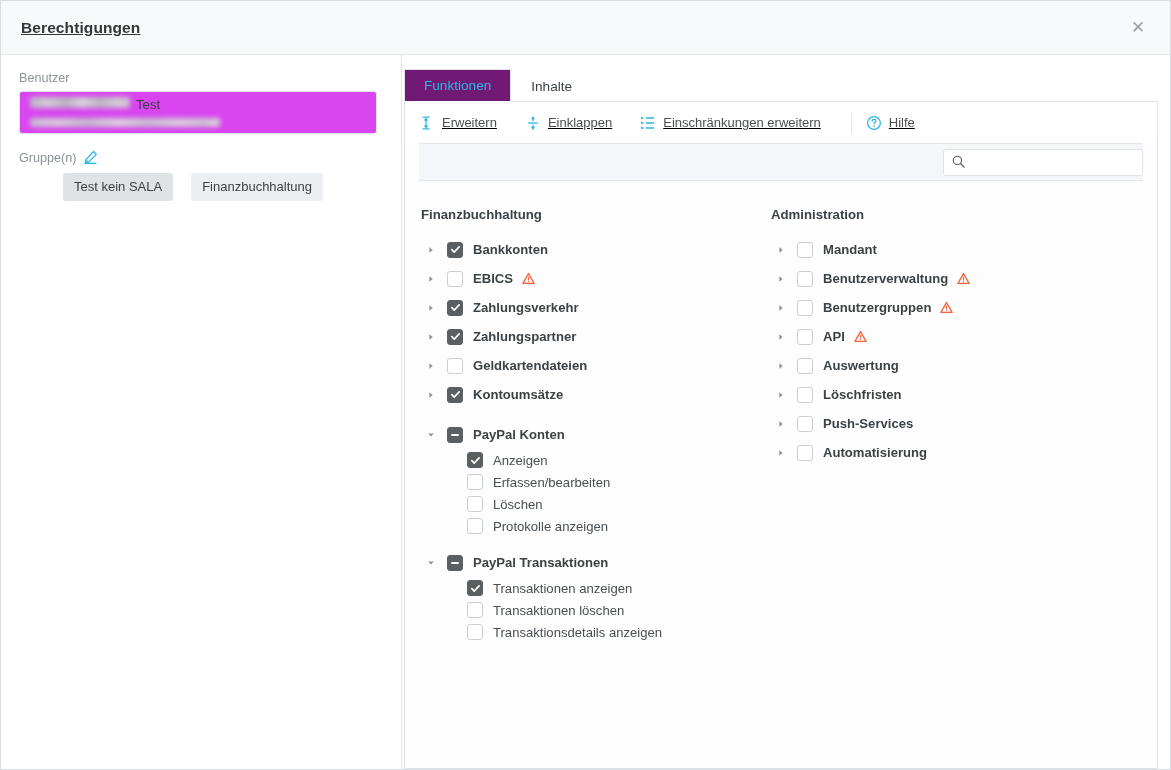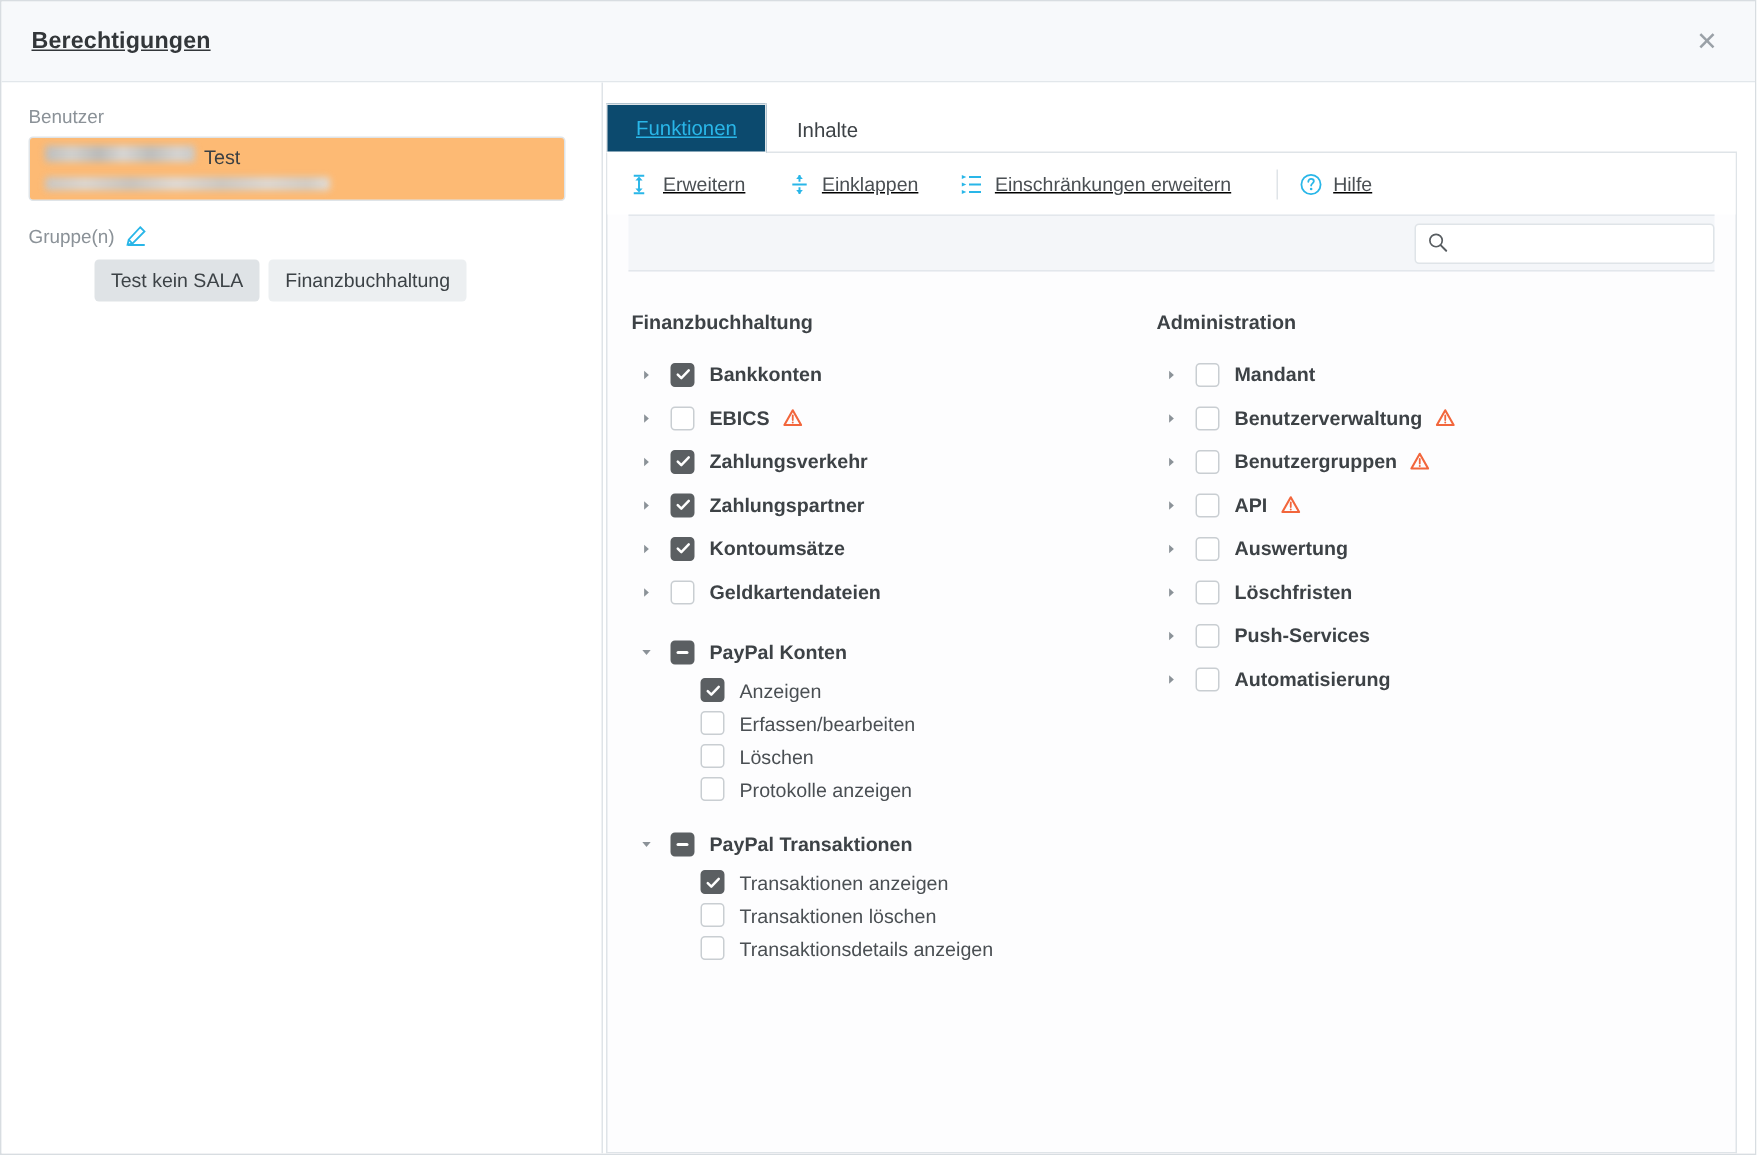--- a/index.html
+++ b/index.html
@@ -46,21 +46,21 @@
     width: 401px; flex: 0 0 401px;
     border-right: 1px solid #dfe4e8;
     background: #ffffff;
     padding: 16px 24px 0 18px;
   }
   .field-label {
     font-size: 12.6px; color: #8b9298; margin-bottom: 6px;
   }
   .user-box {
     border: 1px solid #dfe4e8; border-radius: 3px;
-    background: #fdba74; height: 43px;
+    background: #d946ef; height: 43px;
     padding: 5px 10px 0 10px;
     overflow: hidden;
   }
   .user-line1 { display: flex; align-items: baseline; gap: 6px; }
   .blurname {
     display: inline-block; width: 100px; height: 11px;
     background: linear-gradient(90deg,#b9bdc0 0%, #cfd2d4 18%, #b6babd 36%, #d6d8da 52%, #b9bdc0 70%, #d3d5d7 88%, #c6c9cb 100%);
     filter: blur(2.6px); border-radius: 2px; opacity: .95;
     transform: translateY(-1px);
   }
@@ -69,21 +69,21 @@
     display: block; width: 190px; height: 9px; margin-top: 6px;
     background: linear-gradient(90deg,#c3c7ca 0%, #d7d9db 14%, #c0c4c7 30%, #dcdee0 46%, #c5c9cc 62%, #d9dbdd 78%, #cbcecf 92%, #dfe1e2 100%);
     filter: blur(2.4px); border-radius: 2px; opacity: .9;
   }
   .group-head {
     display: flex; align-items: center; gap: 7px;
     margin: 16px 0 8px 0;
   }
   .group-head .field-label { margin-bottom: 0; }
   .pencil-icon { width: 15px; height: 15px; display: block; cursor: pointer; }
-  .chips { display: flex; gap: 6px; flex-wrap: wrap; padding-left: 44px; }
+  .chips { display: flex; gap: 18px; flex-wrap: wrap; padding-left: 44px; }
   .chip {
     border-radius: 3px; padding: 6px 11px 7px 11px;
     font-size: 13px; color: #3c4246; white-space: nowrap;
     cursor: default;
   }
   .chip.c0 { background: #dfe3e6; }
   .chip.c1 { background: #eceff1; }
 
   
   .right-pane {
@@ -96,24 +96,23 @@
   }
   .tab {
     height: 33px; padding: 0 19px;
     display: flex; align-items: center;
     font-size: 13.6px; color: #3d4246;
     border: 1px solid transparent; border-bottom: none;
     cursor: pointer; background: transparent;
     position: relative; top: 1px;
   }
   .tab.active {
-    color: #29b6e8; background: #0c4a6e;
+    color: #29b6e8; background: #701a75;
     border-color: #dfe4e8;
     border-bottom: 1px solid #ffffff;
-    text-decoration: underline;
   }
   .tabpanel {
     flex: 1 1 auto; min-height: 0;
     border: 1px solid #dfe4e8; border-top: none;
     background: #fdfdfe;
     display: flex; flex-direction: column;
   }
   .toolbar {
     height: 41px; flex: 0 0 41px;
     display: flex; align-items: center;
@@ -369,36 +368,36 @@
               </span>
               <span class="node-label">Zahlungspartner</span>
             </div>
 
             <div class="node group">
               <span class="twisty">
                 <svg viewBox="0 0 10 10" width="8" height="8">
                     <path d="M3 1.5 L7 5 L3 8.5 Z" fill="#8b9298"></path>
                   </svg>
               </span>
+              <span class="cb off"></span>
+              <span class="node-label">Geldkartendateien</span>
+            </div>
+
+            <div class="node group">
+              <span class="twisty">
+                <svg viewBox="0 0 10 10" width="8" height="8">
+                    <path d="M3 1.5 L7 5 L3 8.5 Z" fill="#8b9298"></path>
+                  </svg>
+              </span>
               <span class="cb on">
                 <svg viewBox="0 0 12 12" width="11" height="11">
                     <path d="M2 6.2 L4.6 8.8 L10 3.2" fill="none" stroke="#fff" stroke-width="1.8" stroke-linecap="round" stroke-linejoin="round"></path>
                   </svg>
               </span>
               <span class="node-label">Kontoumsätze</span>
-            </div>
-
-            <div class="node group">
-              <span class="twisty">
-                <svg viewBox="0 0 10 10" width="8" height="8">
-                    <path d="M3 1.5 L7 5 L3 8.5 Z" fill="#8b9298"></path>
-                  </svg>
-              </span>
-              <span class="cb off"></span>
-              <span class="node-label">Geldkartendateien</span>
             </div>
 
             <div class="gap"></div>
 
             <div class="node group">
               <span class="twisty">
                 <svg viewBox="0 0 10 10" width="8" height="8">
                     <path d="M1.5 3 L8.5 3 L5 7 Z" fill="#8b9298"></path>
                   </svg>
               </span>

